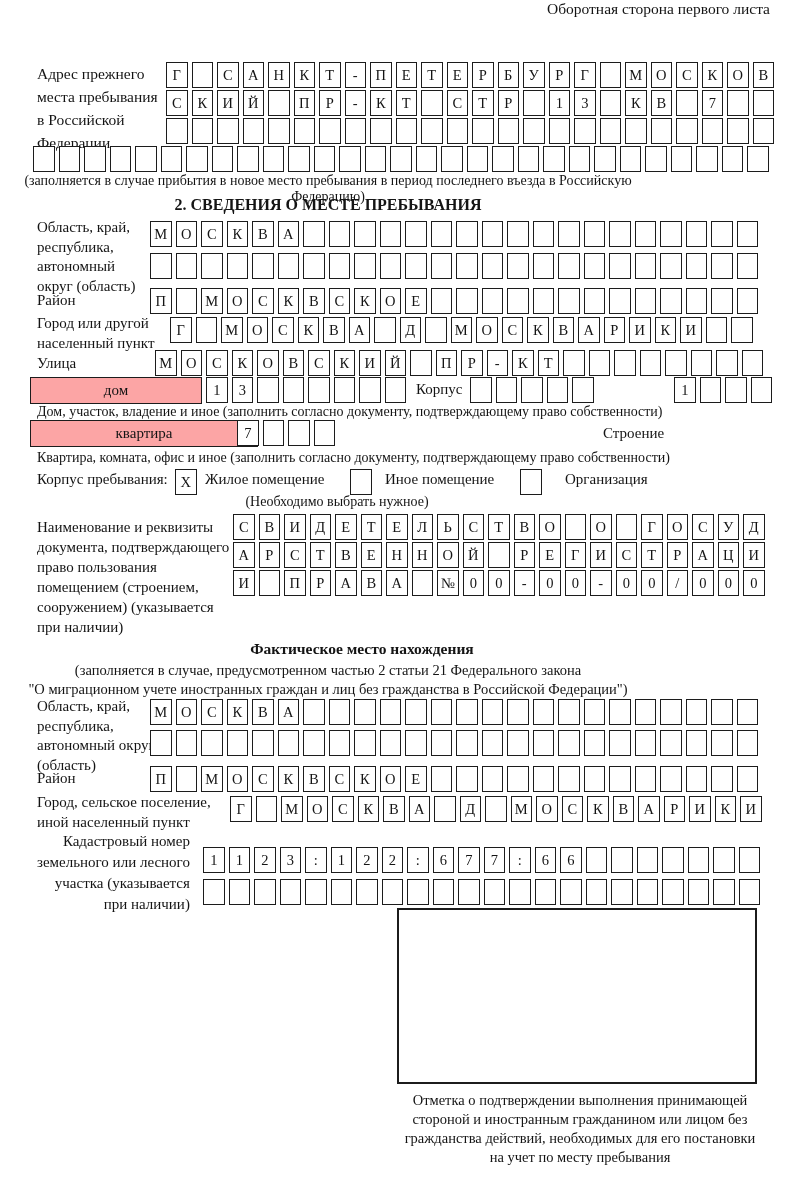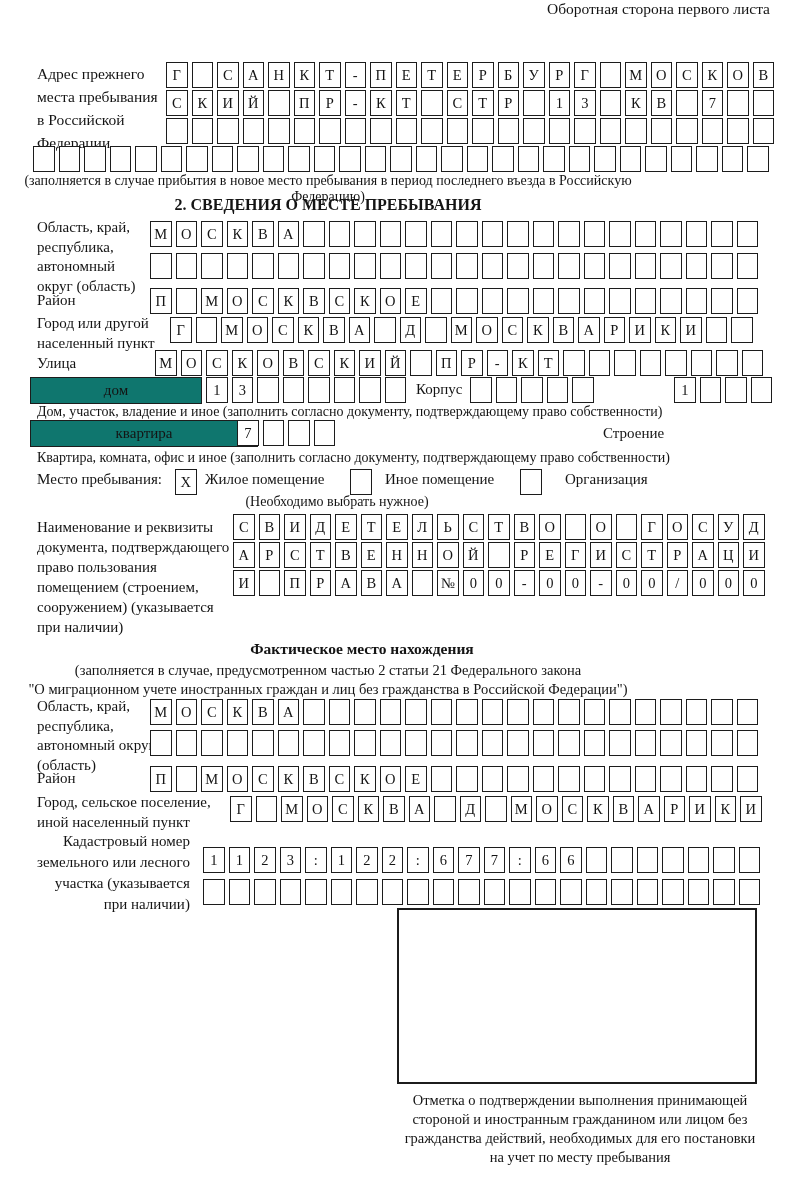--- a/index.html
+++ b/index.html
@@ -15,21 +15,21 @@
   .center{left:0;width:656px;text-align:center;}
   .title{font-weight:bold;font-size:16px;}
   .cellrow{display:flex;gap:4px;}
   .cell{
     box-sizing:border-box;flex:0 0 21.5px;width:21.5px;height:26px;
     border:1.5px solid #1c1c1c;display:flex;align-items:center;justify-content:center;
     font-size:14.5px;background:#fff;
   }
   .fieldbox{
     box-sizing:border-box;border:1.5px solid #1c1c1c;height:27px;
-    display:flex;align-items:center;justify-content:center;font-size:15px;background:#0f766e;
+    display:flex;align-items:center;justify-content:center;font-size:15px;background:#fca5a5;
   }
   .stampbox{box-sizing:border-box;border:2px solid #1c1c1c;background:#fff;}
 </style>
 </head>
 <body>
 
 <div class="abs note" style="left:0;top:20;width:770px;text-align:right;font-size:15.5px;">Оборотная сторона первого листа</div>
 
 <div class="abs biglabel" style="left:37px;top:62px;">Адрес прежнего
 места пребывания
@@ -319,21 +319,21 @@
 
 <div class="abs fieldbox" style="left:30px;top:420px;width:228px;">квартира</div>
 <div class="abs cellrow" style="left:237px;top:420px;">
     <span class="cell">7</span>
     <span class="cell"></span>
     <span class="cell"></span>
     <span class="cell"></span>
   </div>
 <div class="abs note" style="left:37px;top:450px;">Квартира, комната, офис и иное (заполнить согласно документу, подтверждающему право собственности)</div>
 
-<div class="abs label" style="left:37px;top:470px;">Место пребывания:</div>
+<div class="abs label" style="left:37px;top:470px;">Корпус пребывания:</div>
 <span class="abs cell" style="left:175px;top:469px;">X</span>
 <div class="abs label" style="left:205px;top:470px;">Жилое помещение</div>
 <span class="abs cell" style="left:350px;top:469px;"></span>
 <div class="abs label" style="left:385px;top:470px;">Иное помещение</div>
 <span class="abs cell" style="left:520px;top:469px;"></span>
 <div class="abs label" style="left:565px;top:470px;">Организация</div>
 <div class="abs note" style="left:37px;top:494px;width:600px;text-align:center;">(Необходимо выбрать нужное)</div>
 
 <div class="abs label" style="left:37px;top:517px;line-height:20px;">Наименование и реквизиты
 документа, подтверждающего

